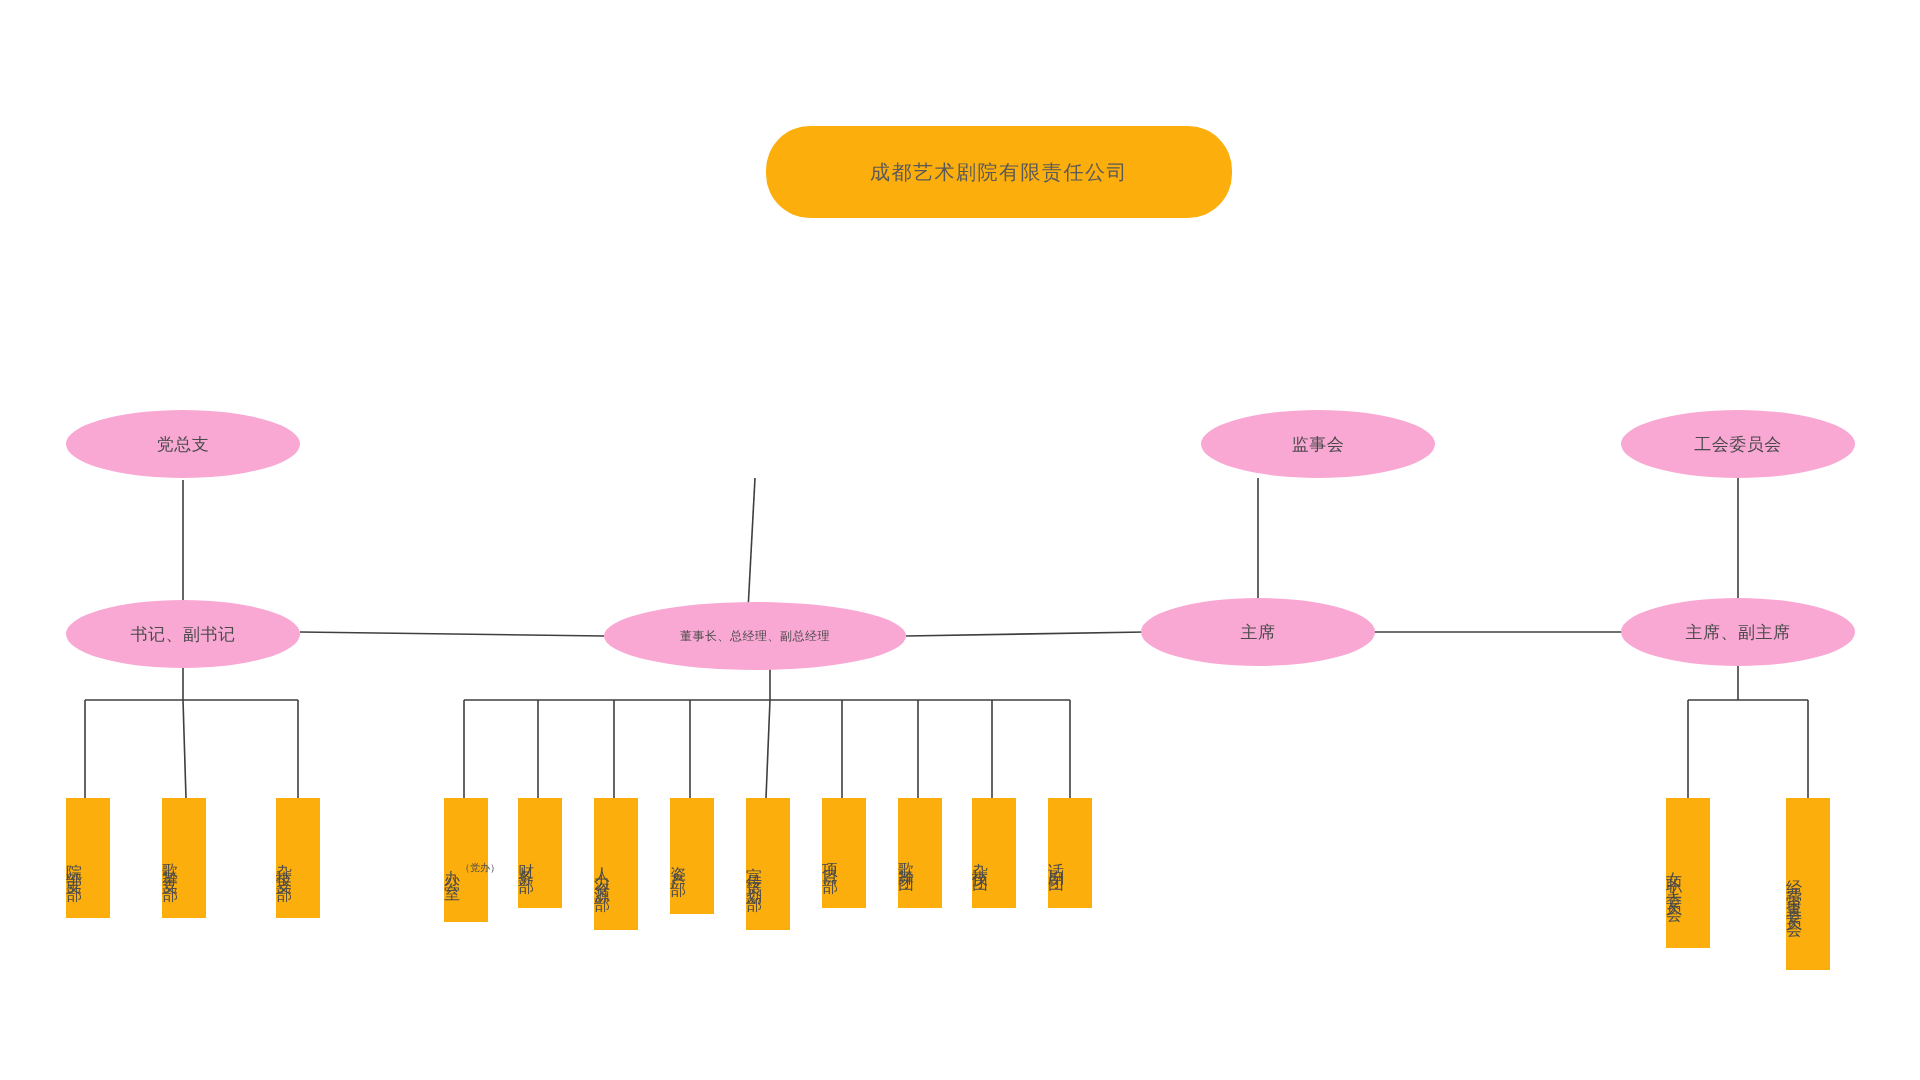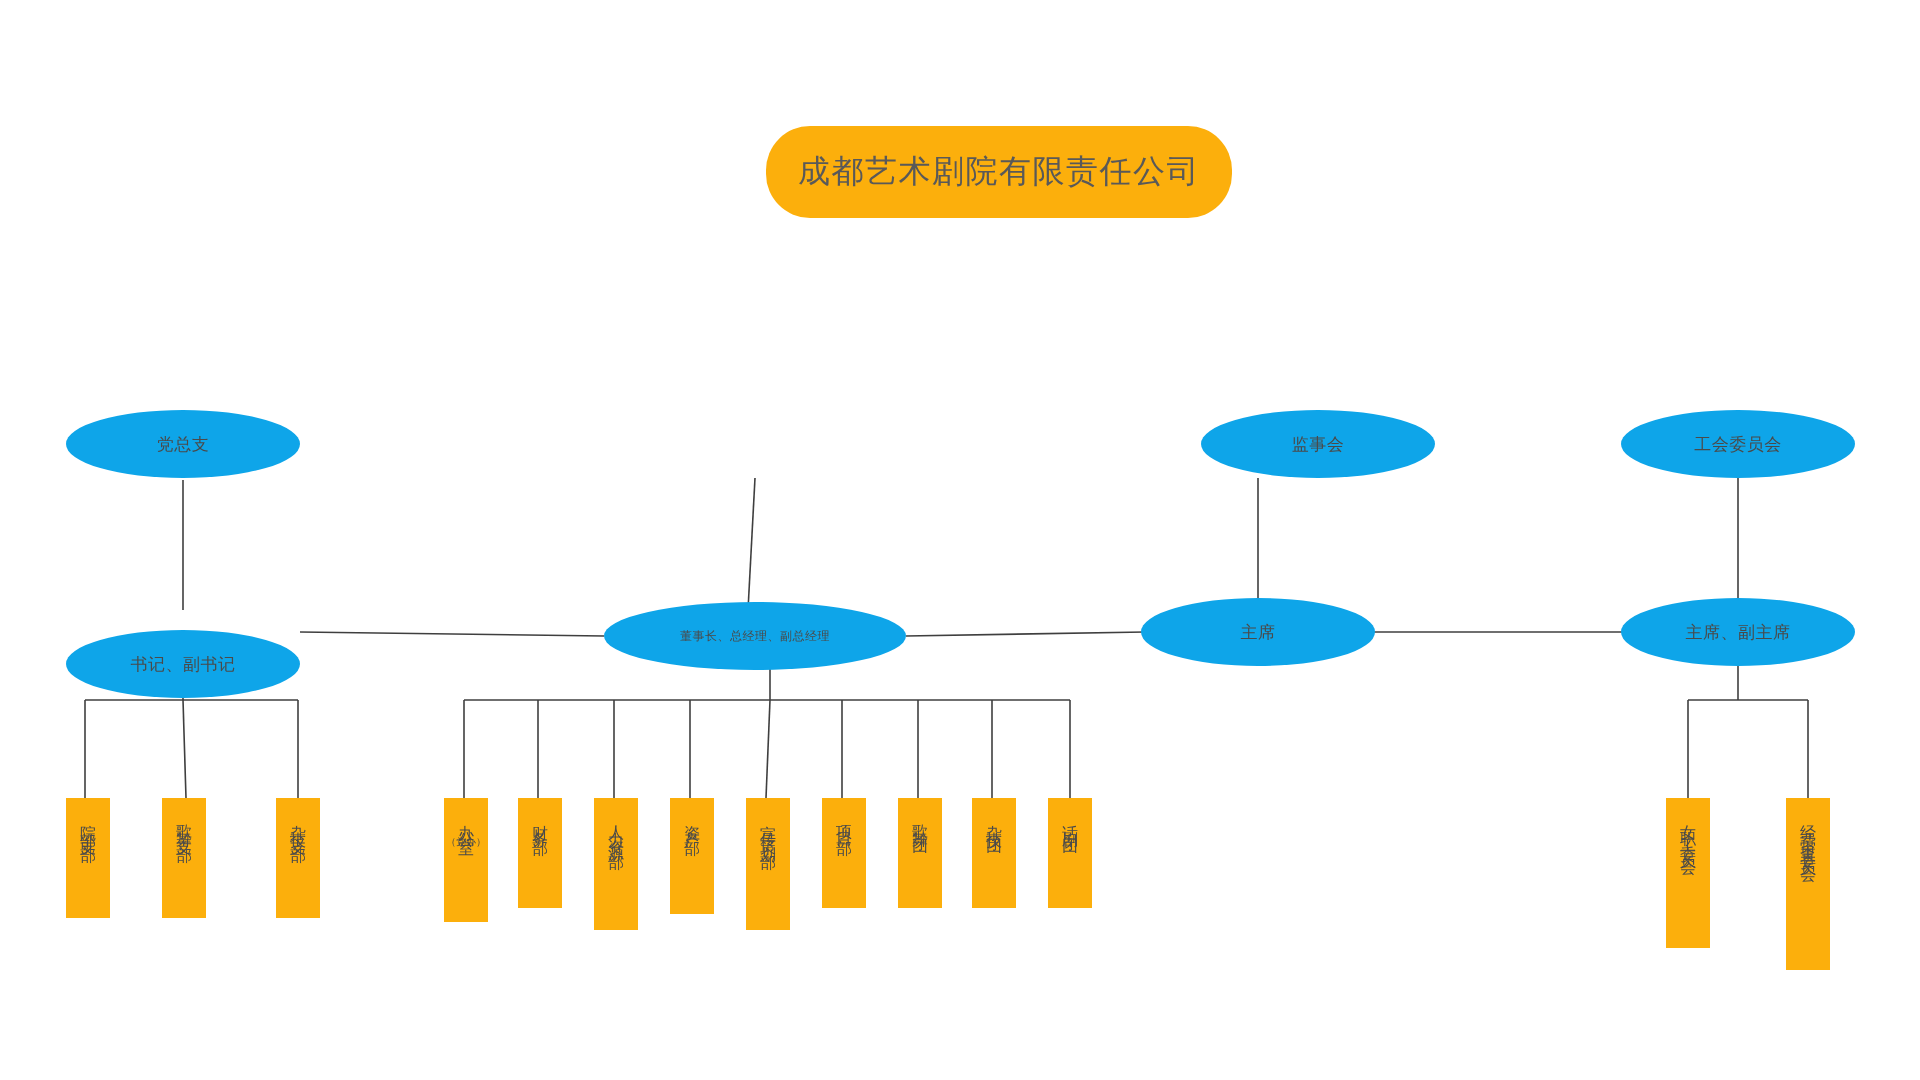--- a/index.html
+++ b/index.html
@@ -45,49 +45,49 @@
 
   
   .root-node {
     position: absolute;
     background: #FCAF0C;
     border-radius: 44px;
     display: flex;
     align-items: center;
     justify-content: center;
     color: #595959;
-    font-size: 32px;
+    font-size: 20px;
     letter-spacing: 1.5px;
     box-sizing: border-box;
   }
 
   
   .ellipse-node {
     position: absolute;
-    background: #0ea5e9;
+    background: #f9a8d4;
     border-radius: 50%;
     display: flex;
     align-items: center;
     justify-content: center;
     color: #4a4a4a;
     font-size: 17px;
     letter-spacing: 0.5px;
     box-sizing: border-box;
     text-align: center;
     line-height: 1.2;
   }
   .ellipse-node.small-text { font-size: 12px; }
 
   
   .leaf-node {
     position: absolute;
     background: #FCAF0C;
     box-sizing: border-box;
     display: flex;
-    flex-direction: column;
+    flex-direction: row;
     align-items: center;
     justify-content: flex-start;
     padding-top: 14px;
     color: #4a4a4a;
   }
   .leaf-label {
     writing-mode: vertical-rl;
     text-orientation: upright;
     font-size: 16px;
     letter-spacing: 7px;
@@ -157,21 +157,21 @@
 
 
     <div class="ellipse-node" style="left:1201px; top:410px; width:234px; height:68px;">
       <span>监事会</span>
     </div>
 
     <div class="ellipse-node" style="left:1621px; top:410px; width:234px; height:68px;text-align:center;">
       <span>工会委员会</span>
     </div>
 
-    <div class="ellipse-node" style="left:66px; top:630px; width:234px; height:68px;">
+    <div class="ellipse-node" style="left:66px; top:600px; width:234px; height:68px;">
       <span>书记、副书记</span>
     </div>
 
     <div class="ellipse-node small-text" style="left:604px; top:602px; width:302px; height:68px;">
       <span>董事长、总经理、副总经理</span>
     </div>
 
     <div class="ellipse-node" style="left:1141px; top:598px; width:234px; height:68px;">
       <span>主席</span>
     </div>

